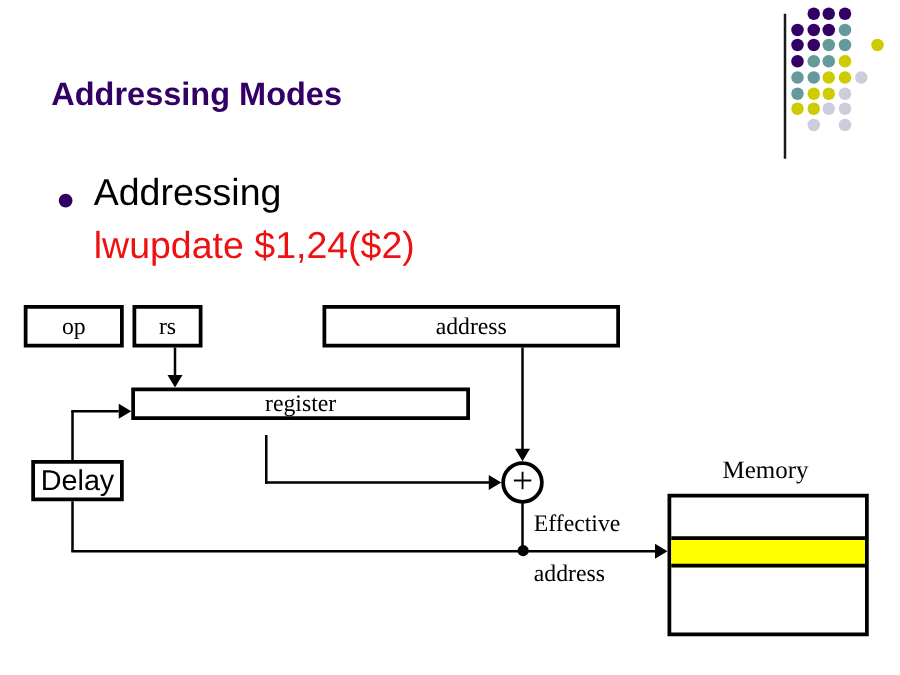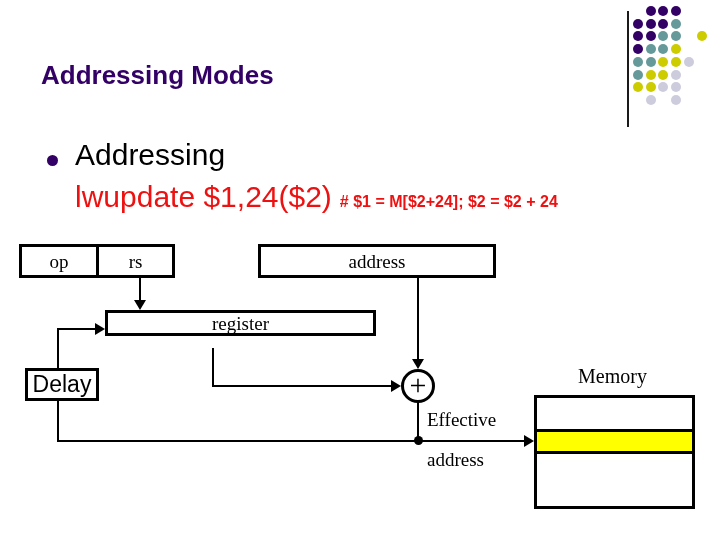--- a/index.html
+++ b/index.html
@@ -30,21 +30,21 @@
     left: 47px; top: 155px; width: 11px; height: 11px;
     border-radius: 50%;
     background: var(--title-purple);
   }
   .bullet-label {
     left: 75px; top: 140px;
     font-size: 30px; color: #000; line-height: 1;
   }
   .code-row {
     left: 75px; top: 182px;
-    display: flex; align-items: baseline; gap: 8px;
+    display: flex; align-items: baseline; gap: 24px;
     color: var(--code-red); line-height: 1; white-space: nowrap;
   }
   .code-big   { font-size: 30px; }
   .code-small { font-size: 16px; font-weight: bold; }
 
   
   .deco-sep { left: 627px; top: 11px; width: 2px; height: 116px; background: #1a1a1a; }
   .dots { left: 633px; top: 6px; width: 80px; height: 104px; }
   .dot { position: absolute; width: 10px; height: 10px; border-radius: 50%; }
 
@@ -124,25 +124,24 @@
       <div class="dot" style="left: 25.4px; top: 76.2px; background: rgb(204, 204, 221);"></div>
       <div class="dot" style="left: 38.1px; top: 76.2px; background: rgb(204, 204, 221);"></div>
       <div class="dot" style="left: 12.7px; top: 88.9px; background: rgb(204, 204, 221);"></div>
       <div class="dot" style="left: 38.1px; top: 88.9px; background: rgb(204, 204, 221);"></div>
     </div>
 
   <div class="abs bullet-dot"></div>
   <div class="abs bullet-label">Addressing</div>
   <div class="abs code-row">
     <span class="code-big">lwupdate $1,24($2)</span>
-    <span class="code-small"># $1 = M[$2+24]; $2 = $2 + 24</span>
   </div>
 
   <div class="abs dbox fmt" style="left:19px;  width:80px;">op</div>
-  <div class="abs dbox fmt" style="left:96px; width:79px;">rs</div>
+  <div class="abs dbox fmt" style="left:106px; width:56px;">rs</div>
   <div class="abs dbox fmt" style="left:258px; width:238px;">address</div>
 
   <div class="abs line" style="left:139px; top:278px; width:2px; height:23px;"></div>
   <div class="abs arr-down" style="left:134px; top:300px;"></div>
 
   <div class="abs line" style="left:417px; top:278px; width:2px; height:82px;"></div>
   <div class="abs arr-down" style="left:412px; top:359px;"></div>
 
   <div class="abs line" style="left:57px; top:329px; width:2px; height:112px;"></div>
   <div class="abs line" style="left:57px; top:328px; width:38px; height:2px;"></div>

